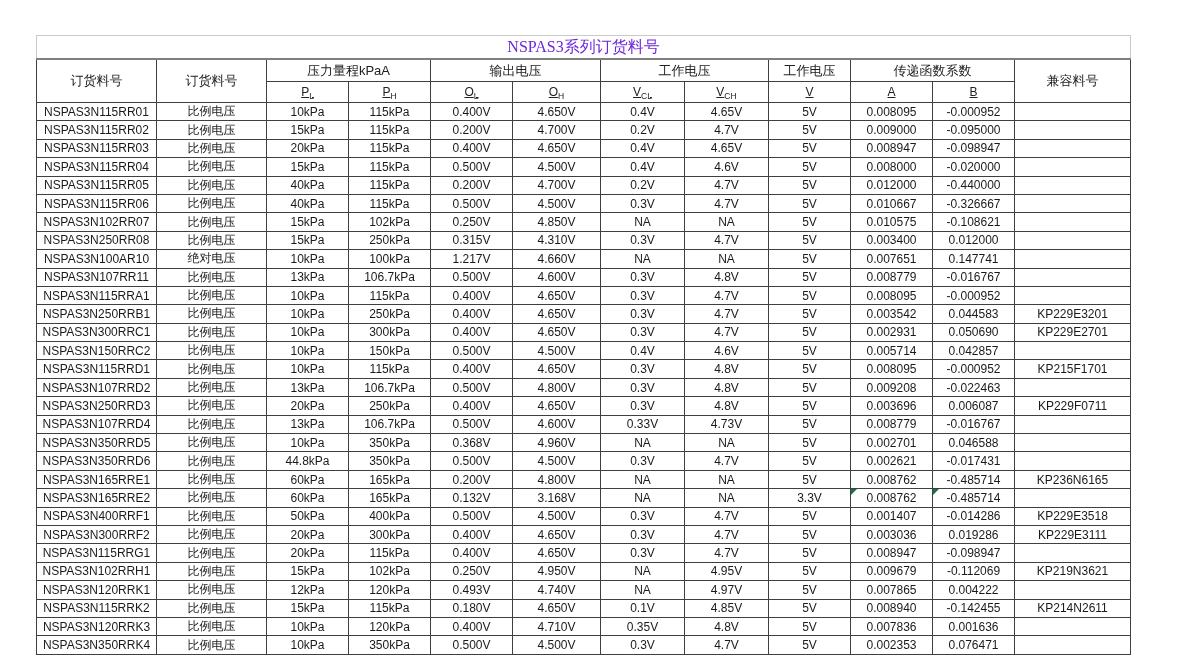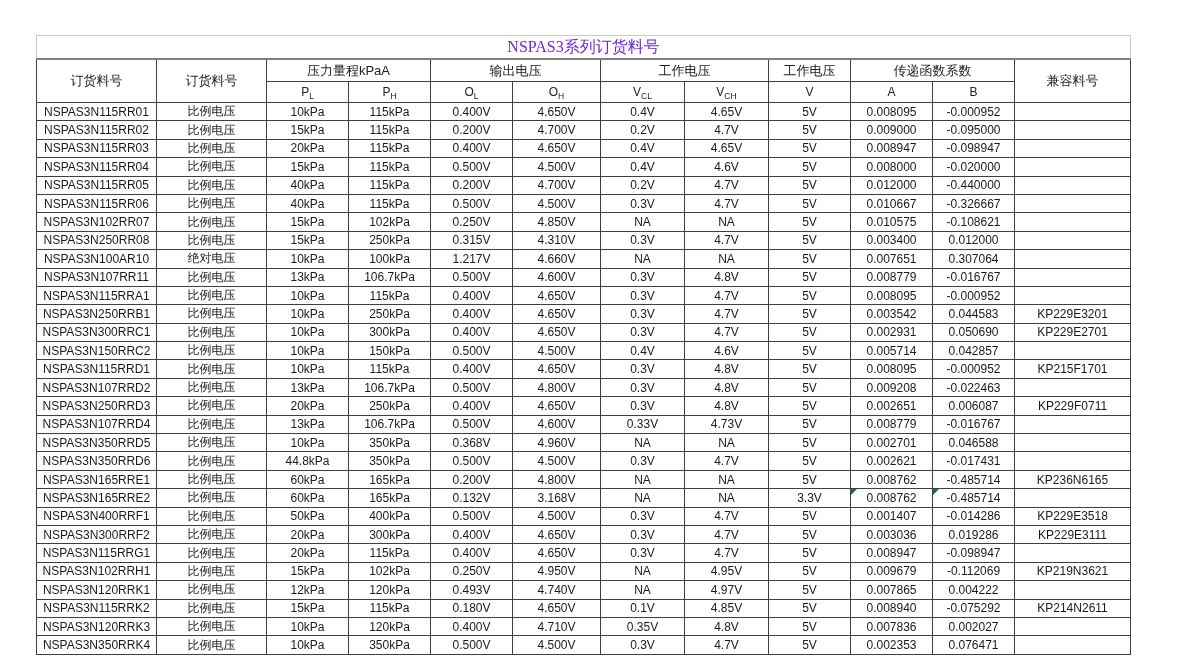--- a/index.html
+++ b/index.html
@@ -7,21 +7,21 @@
   .sheet{position:absolute;left:36px;top:35px;}
   table{border-collapse:collapse;table-layout:fixed;width:1094px;}
   td,th{padding:0 2px;text-align:center;vertical-align:middle;overflow:hidden;white-space:nowrap;
     font-weight:normal;}
   
   .title-cell{height:22px;font-size:16px;font-family:"Liberation Serif","DejaVu Serif",serif;
     border:1px solid #c9c9c9;border-bottom:2px solid #7f7f7f;color:#6d28d9;}
   
   thead th{border:1px solid #3f3f3f;font-size:13px;color:#222;}
   tr.hdr-group th{height:21px;}
-  tr.hdr-sub th{height:20px;font-size:12px;}
+  tr.hdr-sub th{height:20px;font-size:12px;text-decoration:underline;}
   tr.hdr-sub sub{font-size:8.5px;line-height:0;}
   
   tbody td{border:1px solid #3f3f3f;height:17.4px;font-size:12px;position:relative;}
   td.flag::before{content:"";position:absolute;top:0;left:0;width:0;height:0;
     border-top:6px solid var(--flag-color,#1e7145);border-right:6px solid transparent;}
 </style>
 </head>
 <body>
 
 <div class="sheet">
@@ -183,21 +183,21 @@
           <td>NSPAS3N100AR10</td>
           <td>绝对电压</td>
           <td>10kPa</td>
           <td>100kPa</td>
           <td>1.217V</td>
           <td>4.660V</td>
           <td>NA</td>
           <td>NA</td>
           <td>5V</td>
           <td>0.007651</td>
-          <td>0.307064</td>
+          <td>0.147741</td>
           <td></td>
         </tr>
         <tr>
           <td>NSPAS3N107RR11</td>
           <td>比例电压</td>
           <td>13kPa</td>
           <td>106.7kPa</td>
           <td>0.500V</td>
           <td>4.600V</td>
           <td>0.3V</td>
@@ -294,21 +294,21 @@
         <tr>
           <td>NSPAS3N250RRD3</td>
           <td>比例电压</td>
           <td>20kPa</td>
           <td>250kPa</td>
           <td>0.400V</td>
           <td>4.650V</td>
           <td>0.3V</td>
           <td>4.8V</td>
           <td>5V</td>
-          <td>0.002651</td>
+          <td>0.003696</td>
           <td>0.006087</td>
           <td>KP229F0711</td>
         </tr>
         <tr>
           <td>NSPAS3N107RRD4</td>
           <td>比例电压</td>
           <td>13kPa</td>
           <td>106.7kPa</td>
           <td>0.500V</td>
           <td>4.600V</td>
@@ -449,35 +449,35 @@
           <td>NSPAS3N115RRK2</td>
           <td>比例电压</td>
           <td>15kPa</td>
           <td>115kPa</td>
           <td>0.180V</td>
           <td>4.650V</td>
           <td>0.1V</td>
           <td>4.85V</td>
           <td>5V</td>
           <td>0.008940</td>
-          <td>-0.075292</td>
+          <td>-0.142455</td>
           <td>KP214N2611</td>
         </tr>
         <tr>
           <td>NSPAS3N120RRK3</td>
           <td>比例电压</td>
           <td>10kPa</td>
           <td>120kPa</td>
           <td>0.400V</td>
           <td>4.710V</td>
           <td>0.35V</td>
           <td>4.8V</td>
           <td>5V</td>
           <td>0.007836</td>
-          <td>0.002027</td>
+          <td>0.001636</td>
           <td></td>
         </tr>
         <tr>
           <td>NSPAS3N350RRK4</td>
           <td>比例电压</td>
           <td>10kPa</td>
           <td>350kPa</td>
           <td>0.500V</td>
           <td>4.500V</td>
           <td>0.3V</td>

